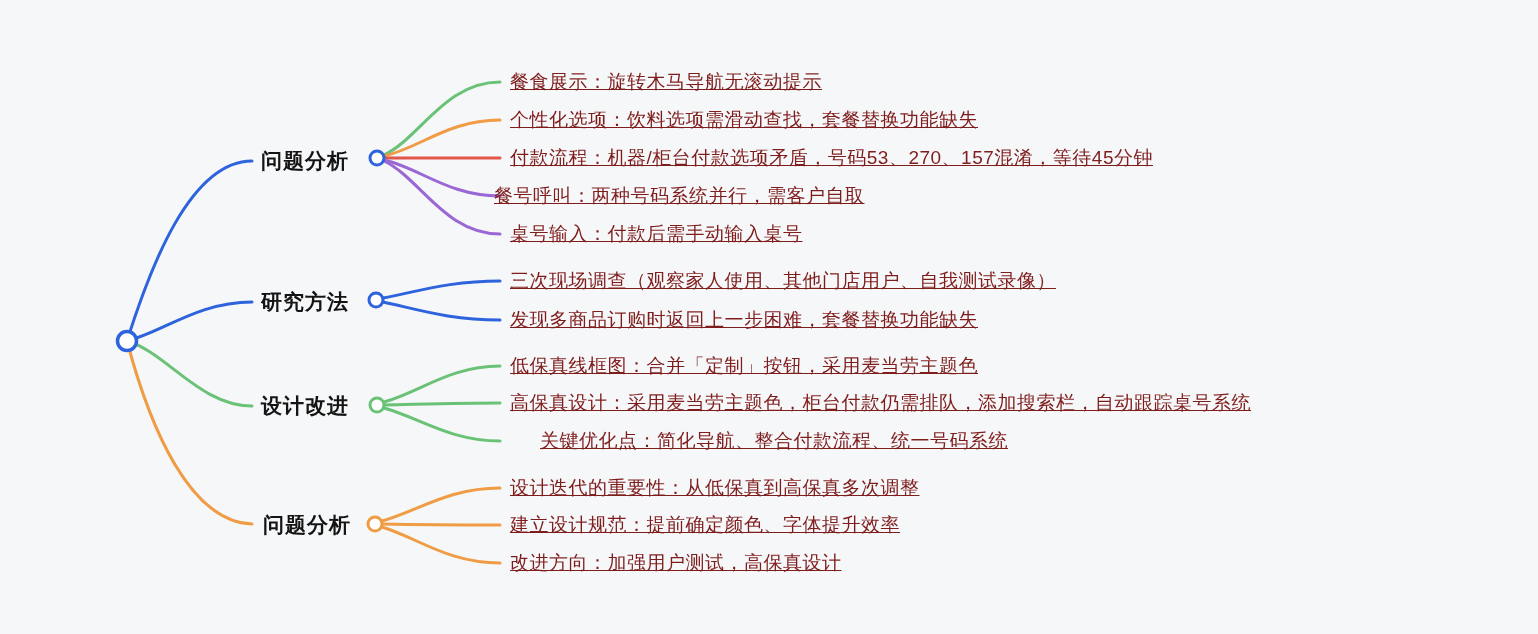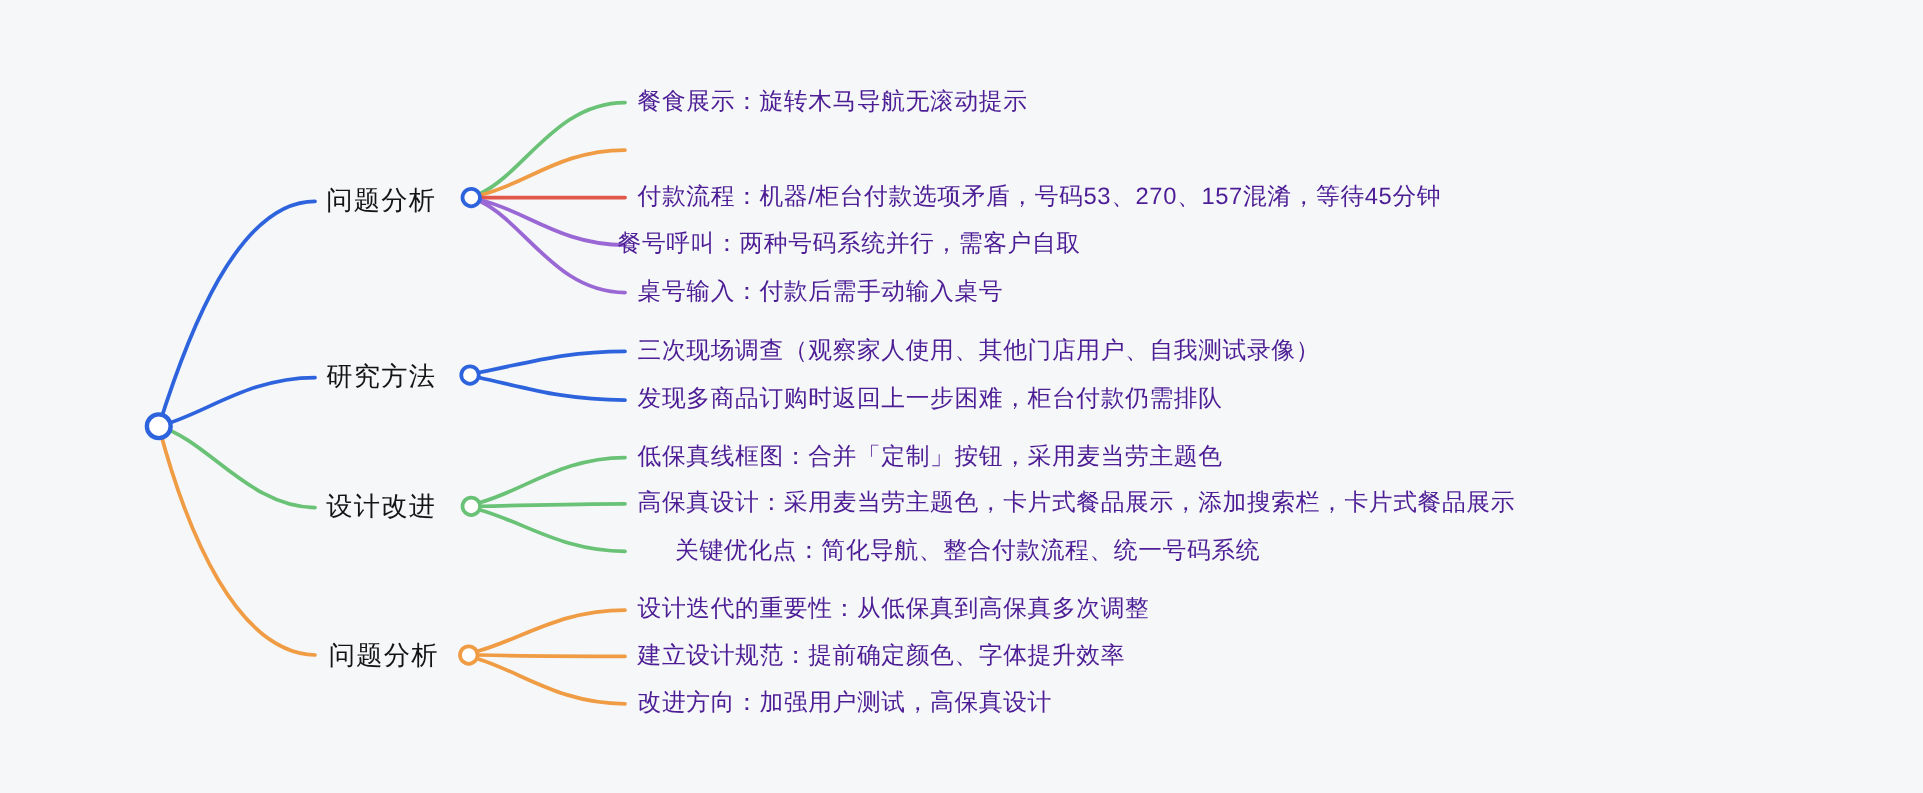--- a/index.html
+++ b/index.html
@@ -20,31 +20,32 @@
     left: 0; top: 0;
   }
   .node-label {
     position: absolute;
     white-space: nowrap;
     user-select: none;
     cursor: default;
   }
   .branch-label {
     font-size: 21px;
-    font-weight: 400;
+    font-weight: 700;
     color: #141414;
     line-height: 30px;
     letter-spacing: 1px;
   }
   .leaf-label {
     font-size: 19px;
     font-weight: 400;
-    color: #4c1d95;
+    color: #7f1d1d;
     line-height: 28px;
     letter-spacing: 0.5px;
+    text-decoration: underline;
   }
 </style>
 </head>
 <body>
 
 <div class="canvas">
 
   <svg class="edges" width="1538" height="634" viewBox="0 0 1538 634">
 
     <g fill="none" stroke-width="3" stroke-linecap="round">
@@ -85,28 +86,29 @@
     <circle cx="377" cy="405" r="7" fill="#ffffff" stroke-width="3" stroke="#6ac277"></circle>
     <circle cx="375" cy="524" r="7" fill="#ffffff" stroke-width="3" stroke="#ef9c44"></circle>
   </svg>
 
   <div class="node-label branch-label" style="left:261px; top:146px">问题分析</div>
   <div class="node-label branch-label" style="left:261px; top:287px">研究方法</div>
   <div class="node-label branch-label" style="left:261px; top:391px">设计改进</div>
   <div class="node-label branch-label" style="left:263px; top:510px">问题分析</div>
 
   <div class="node-label leaf-label" style="left:510px; top:68px">餐食展示：旋转木马导航无滚动提示</div>
+  <div class="node-label leaf-label" style="left:510px; top:106px">个性化选项：饮料选项需滑动查找，套餐替换功能缺失</div>
   <div class="node-label leaf-label" style="left:510px; top:144px">付款流程：机器/柜台付款选项矛盾，号码53、270、157混淆，等待45分钟</div>
   <div class="node-label leaf-label" style="left:494px; top:182px">餐号呼叫：两种号码系统并行，需客户自取</div>
   <div class="node-label leaf-label" style="left:510px; top:220px">桌号输入：付款后需手动输入桌号</div>
 
   <div class="node-label leaf-label" style="left:510px; top:267px">三次现场调查（观察家人使用、其他门店用户、自我测试录像）</div>
-  <div class="node-label leaf-label" style="left:510px; top:306px">发现多商品订购时返回上一步困难，柜台付款仍需排队</div>
+  <div class="node-label leaf-label" style="left:510px; top:306px">发现多商品订购时返回上一步困难，套餐替换功能缺失</div>
 
   <div class="node-label leaf-label" style="left:510px; top:352px">低保真线框图：合并「定制」按钮，采用麦当劳主题色</div>
-  <div class="node-label leaf-label" style="left:510px; top:389px">高保真设计：采用麦当劳主题色，卡片式餐品展示，添加搜索栏，卡片式餐品展示</div>
+  <div class="node-label leaf-label" style="left:510px; top:389px">高保真设计：采用麦当劳主题色，柜台付款仍需排队，添加搜索栏，自动跟踪桌号系统</div>
   <div class="node-label leaf-label" style="left:540px; top:427px">关键优化点：简化导航、整合付款流程、统一号码系统</div>
 
   <div class="node-label leaf-label" style="left:510px; top:474px">设计迭代的重要性：从低保真到高保真多次调整</div>
   <div class="node-label leaf-label" style="left:510px; top:511px">建立设计规范：提前确定颜色、字体提升效率</div>
   <div class="node-label leaf-label" style="left:510px; top:549px">改进方向：加强用户测试，高保真设计</div>
 
 </div>
 
 </body></html>

